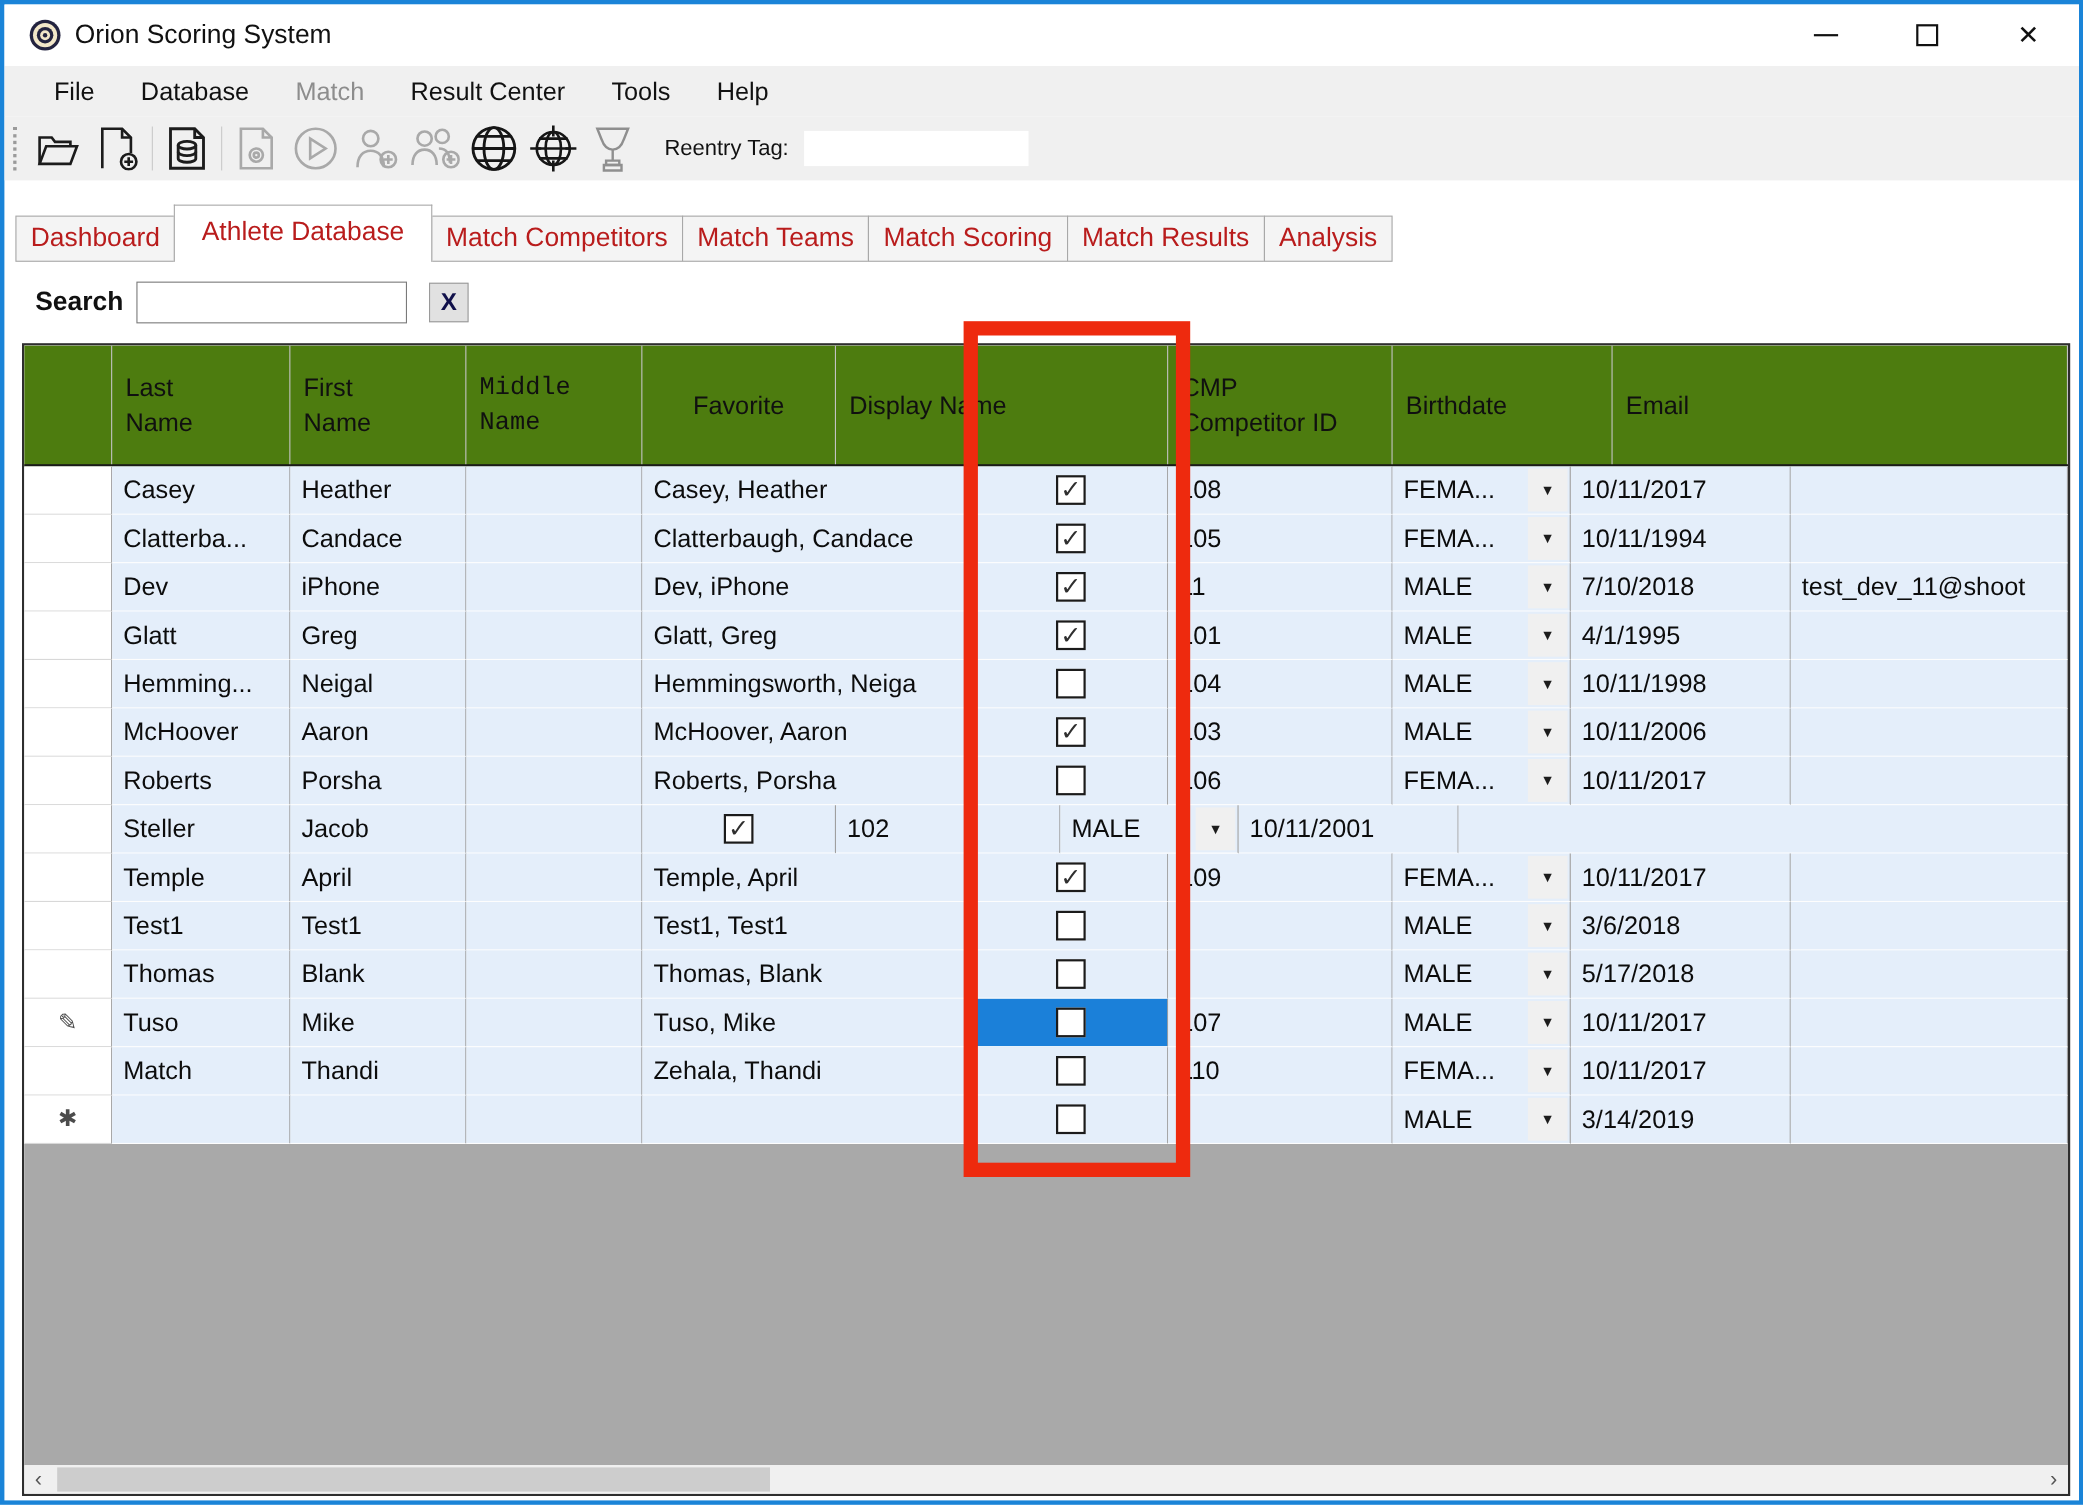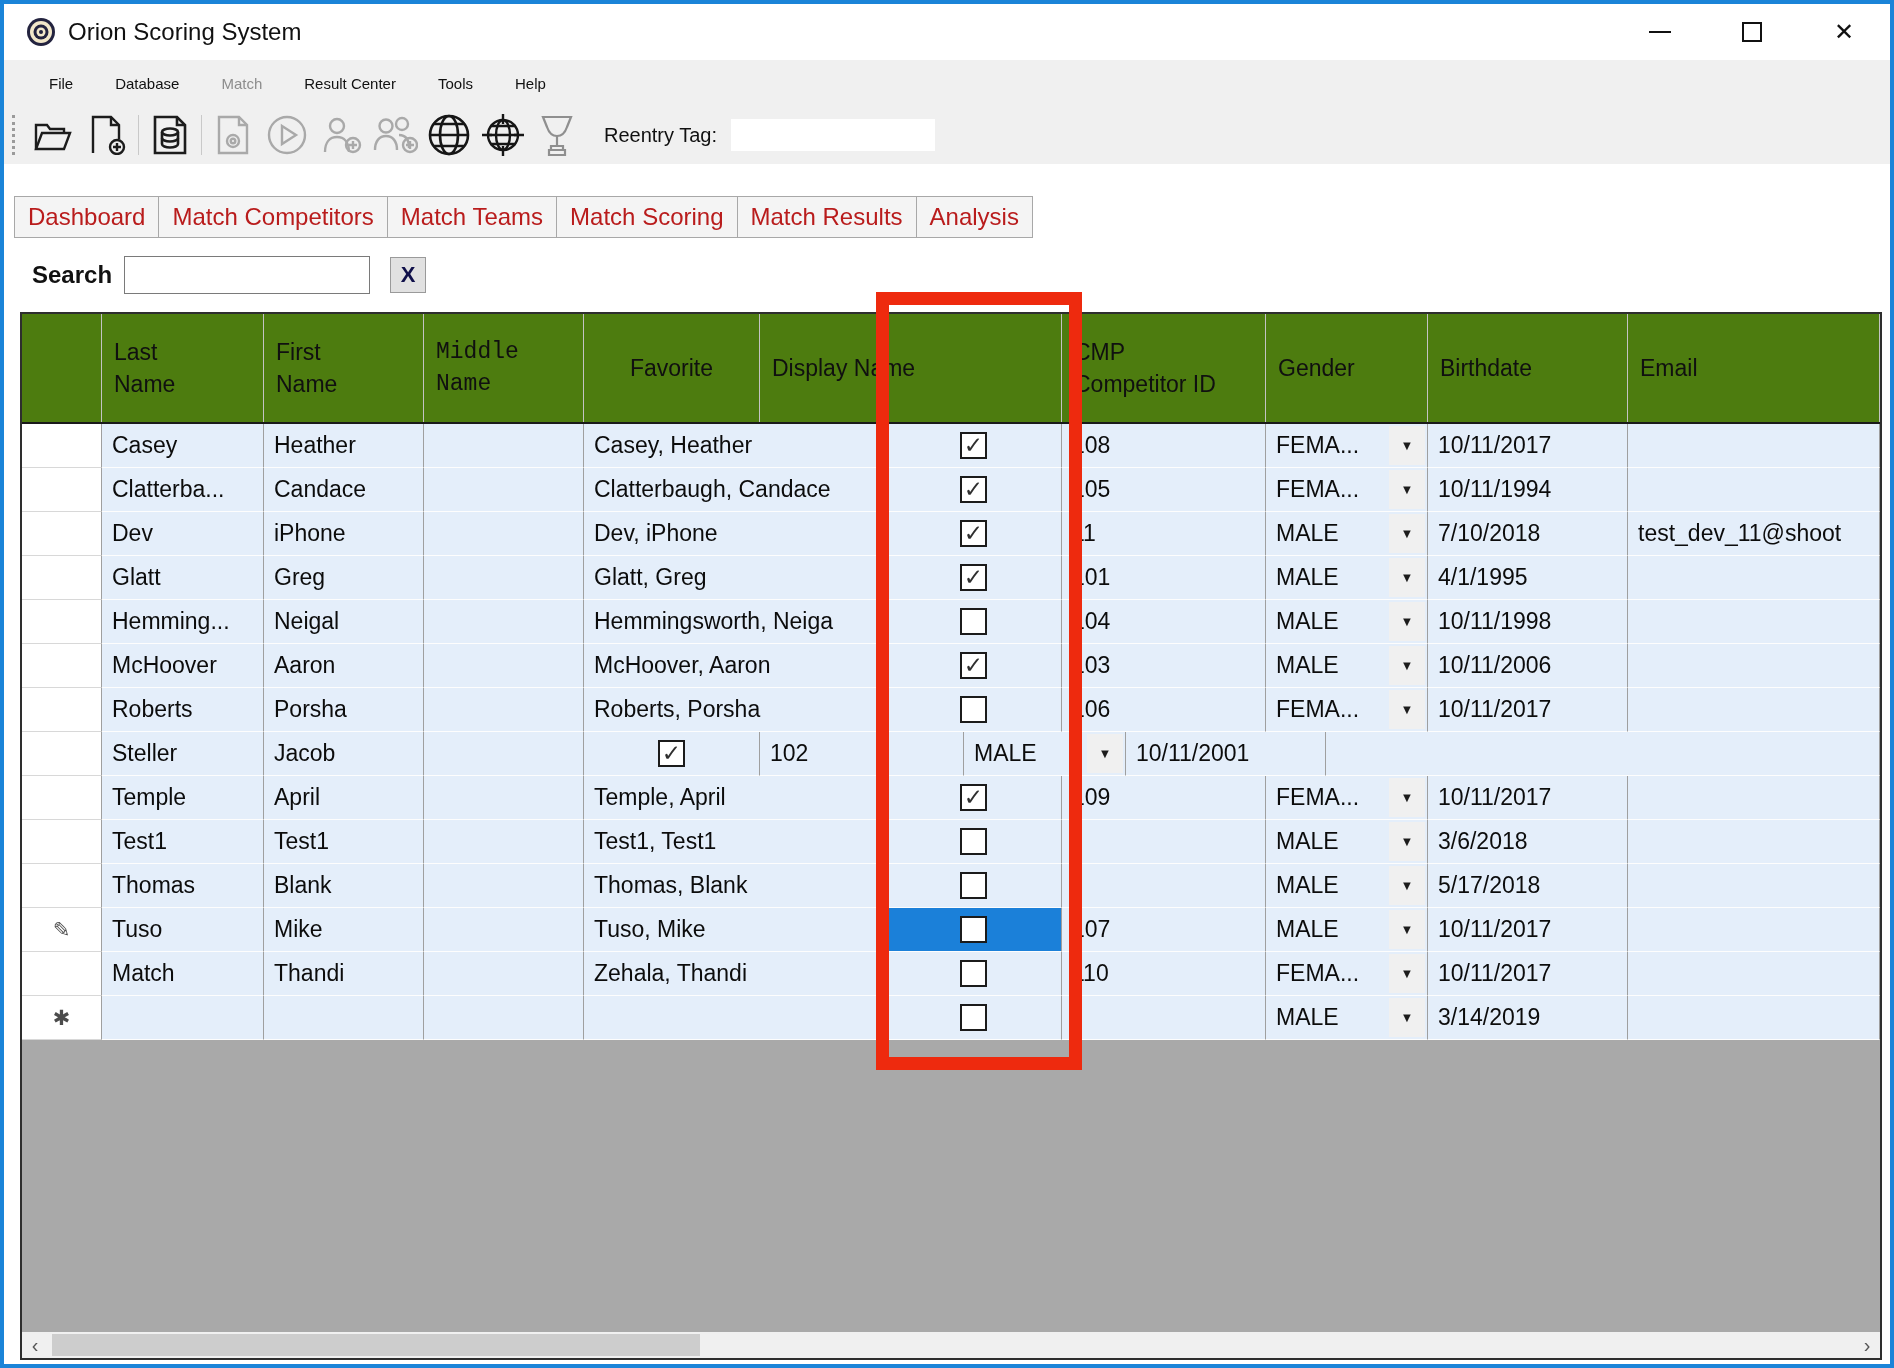--- a/index.html
+++ b/index.html
@@ -12,21 +12,21 @@
   
   .titlebar { position:absolute; top:0; left:0; right:0; height:56px; background:#fff; display:flex; align-items:center; }
   .app-icon { margin-left:22px; width:30px; height:30px; flex:none; }
   .title-text { margin-left:12px; font-size:24px; }
   .caption-buttons { margin-left:auto; display:flex; height:100%; }
   .cap-btn { width:92px; height:100%; display:flex; align-items:center; justify-content:center; font-size:24px; color:#111; }
   .max-glyph { width:20px; height:20px; border:2px solid #111; }
   .min-glyph { width:22px; height:0; border-top:2px solid #111; }
   
   .menubar { position:absolute; top:56px; left:0; right:0; height:46px; background:#f0f0f0; display:flex; align-items:center; padding-left:24px; }
-  .menu-item { padding:0 21px; font-size:15px; }
+  .menu-item { padding:0 21px; font-size:23px; }
   .menu-item.disabled { color:#8d8d8d; }
   
   .toolbar { position:absolute; top:102px; left:0; right:0; height:58px; background:#f0f0f0; display:flex; align-items:center; }
   .grip { height:40px; width:4px; border-left:3px dotted #9a9a9a; margin:0 10px 0 8px; }
   .tool-btn { width:54px; height:52px; display:flex; align-items:center; justify-content:center; flex:none; }
   .tool-sep { width:1px; height:40px; background:#c9c9c9; margin:0 4px; flex:none; }
   .reentry-label { font-size:20px; margin:0 14px 0 20px; white-space:nowrap; }
   .reentry-input { width:204px; height:32px; border:none; background:#fff; font-size:20px; padding:0 6px; outline:none; }
   
   .tab-strip { position:absolute; left:10px; top:184px; height:50px; display:flex; align-items:flex-end; z-index:3; }
@@ -180,20 +180,21 @@
         <path d="M14 33 h12 v4 h-12 z"></path>
     </svg>
   </div>
 
   <div class="reentry-label">Reentry Tag:</div>
   <input class="reentry-input" type="text" value="" style="">
 </div>
 
 <div class="tab-strip">
     <div class="tab">Dashboard</div>
+    <div class="tab active">Athlete Database</div>
     <div class="tab">Match Competitors</div>
     <div class="tab">Match Teams</div>
     <div class="tab">Match Scoring</div>
     <div class="tab">Match Results</div>
     <div class="tab">Analysis</div>
   </div>
 
 <div class="search-row">
   <div class="search-label">Search</div>
   <input class="search-input" type="text" value="" style="">
@@ -206,21 +207,20 @@
     <div class="hcell w-last">Last
 Name</div>
     <div class="hcell w-first">First
 Name</div>
     <div class="hcell w-middle">Middle
 Name</div>
     <div class="hcell w-fav center">Favorite</div>
     <div class="hcell w-display">Display Name</div>
     <div class="hcell w-cmp">CMP
 Competitor ID</div>
-    <div class="hcell w-gender">Gender</div>
     <div class="hcell w-birth">Birthdate</div>
     <div class="hcell w-email">Email</div>
   </div>
   <div class="grid-body">
       <div class="grid-row">
     <div class="cell c-rowhdr w-rowhdr"></div>
     <div class="cell w-last c-last">Casey</div>
     <div class="cell w-first c-first">Heather</div>
     <div class="cell w-middle c-middle"></div>
     <div class="cell w-display c-display">Casey, Heather</div>

